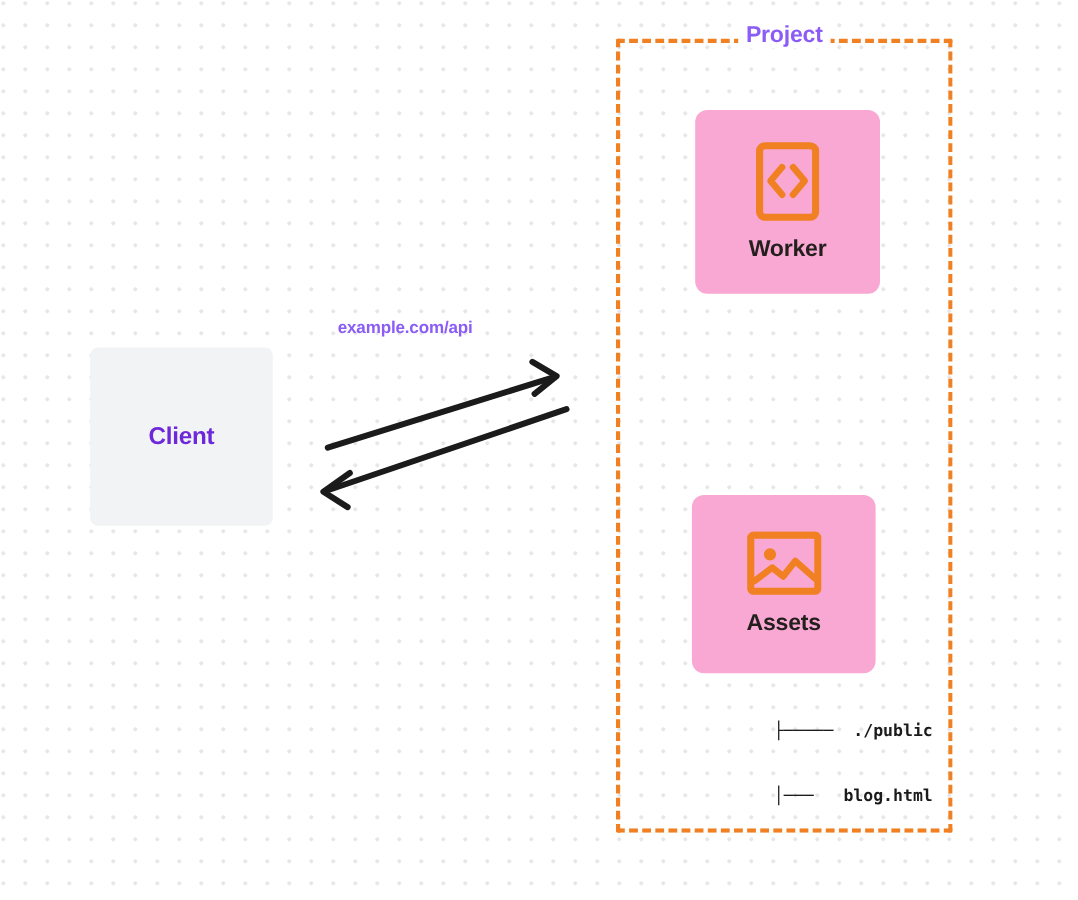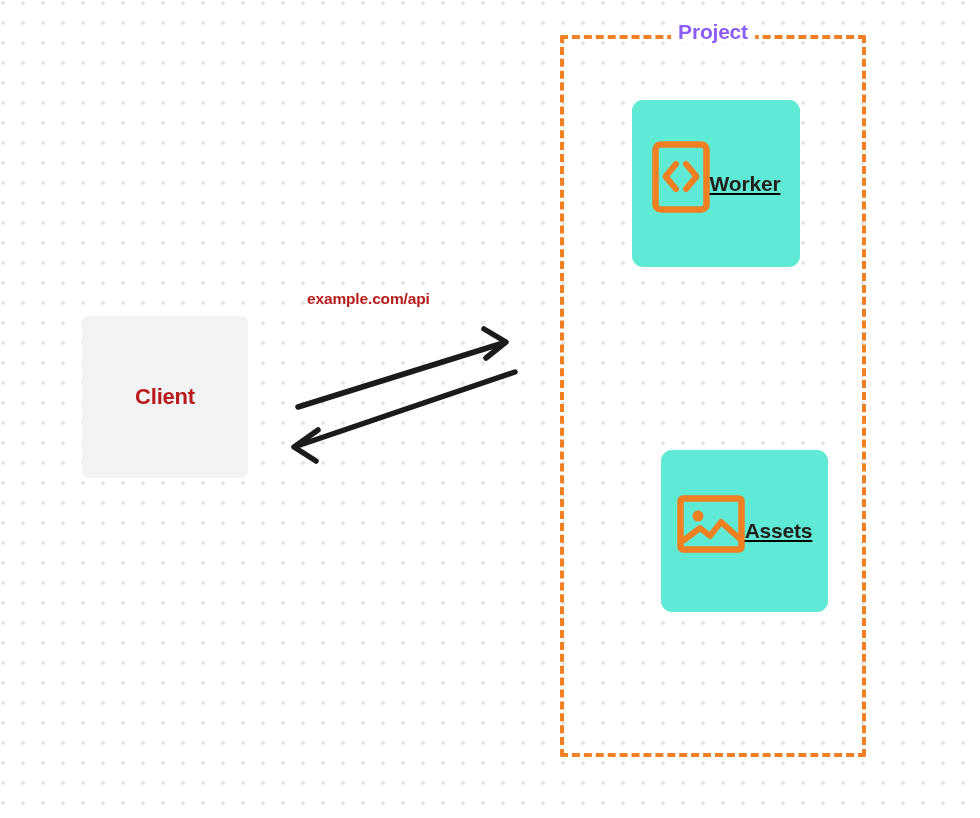--- a/index.html
+++ b/index.html
@@ -40,32 +40,32 @@
     height: 162px;
     background: #f2f3f4;
     border-radius: 7px;
     display: flex;
     align-items: center;
     justify-content: center;
   }
   #client-node .node-label {
     font-size: 22px;
     font-weight: bold;
-    color: #b91c1c;
+    color: #6d28d9;
     letter-spacing: -0.2px;
   }
 
   
   #connector-label {
     position: absolute;
     left: 307px;
     top: 290px;
     font-size: 15.5px;
     font-weight: bold;
-    color: #b91c1c;
+    color: #8b5cf6;
     letter-spacing: -0.15px;
     white-space: nowrap;
   }
 
   
   #arrows-svg {
     position: absolute;
     left: 270px;
     top: 320px;
     width: 260px;
@@ -97,40 +97,38 @@
     font-size: 21px;
     font-weight: bold;
     color: #8b5cf6;
     letter-spacing: -0.2px;
     white-space: nowrap;
   }
 
   
   .service-card {
     position: absolute;
-    background: #5eead4;
+    background: #f9a8d4;
     border-radius: 11px;
     display: flex;
-    flex-direction: row;
+    flex-direction: column;
     align-items: center;
     justify-content: center;
-    text-decoration: underline;
   }
   #worker-card {
     left: 72px;
     top: 65px;
     width: 168px;
     height: 167px;
   }
   #assets-card {
     left: 69px;
     top: 415px;
     width: 167px;
     height: 162px;
-    margin-left: 32px;
   }
   .service-card .card-icon {
     line-height: 0;
     margin-bottom: 14px;
   }
   .service-card .card-label {
     font-size: 21px;
     font-weight: bold;
     color: #231f1c;
     letter-spacing: -0.2px;
@@ -200,17 +198,19 @@
         <svg width="68" height="58" viewBox="0 0 68 58" xmlns="http://www.w3.org/2000/svg">
           <rect x="3.5" y="3.5" width="61" height="51" rx="2.5" ry="2.5" fill="none" stroke="#f08022" stroke-width="6.5"></rect>
           <circle cx="21" cy="21" r="5.5" fill="#f08022"></circle>
           <polyline points="7,45 23,33 33,41 44,27 62,43" fill="none" stroke="#f08022" stroke-width="6" stroke-linecap="round" stroke-linejoin="round"></polyline>
         </svg>
       </span>
       <span class="card-label">Assets</span>
     </div>
 
     <div id="file-tree">
+      <span class="tree-row">├─────  ./public</span>
+      <span class="tree-row">      │───   blog.html</span>
       
     </div>
 
   </div>
 </div>
 
 </body></html>

